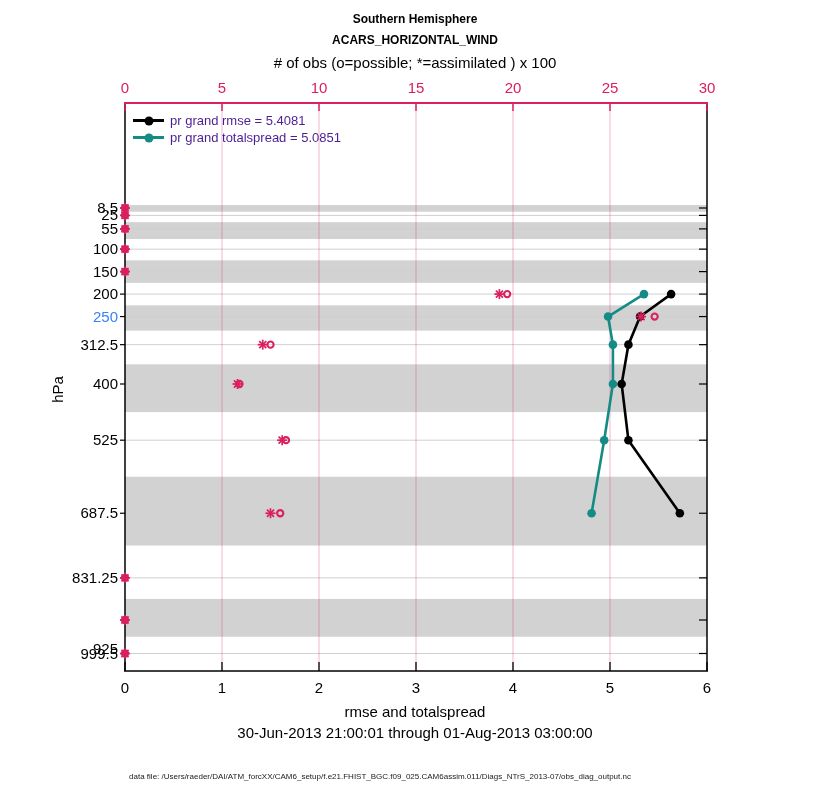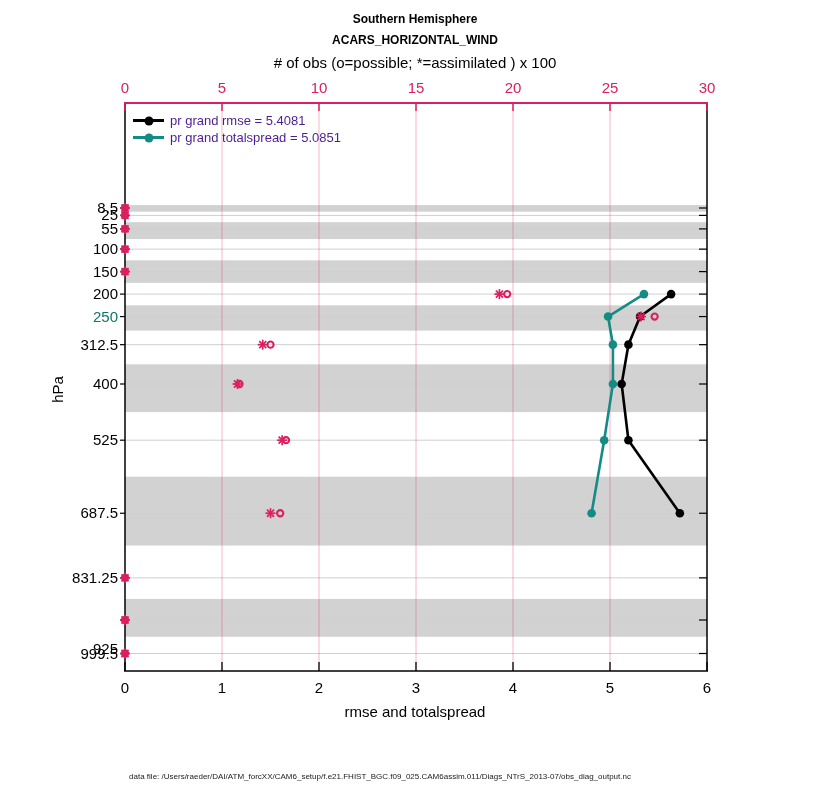--- a/index.html
+++ b/index.html
@@ -203,21 +203,21 @@
       <div class="tick-label " style="left: 391px; top: 80px; width: 50px; text-align: center; color: rgb(218, 32, 94);">15</div>
       <div class="tick-label " style="left: 488px; top: 80px; width: 50px; text-align: center; color: rgb(218, 32, 94);">20</div>
       <div class="tick-label " style="left: 585px; top: 80px; width: 50px; text-align: center; color: rgb(218, 32, 94);">25</div>
       <div class="tick-label " style="left: 682px; top: 80px; width: 50px; text-align: center; color: rgb(218, 32, 94);">30</div>
       <div class="tick-label ytick" style="left: 0px; width: 118px; top: 200px; color: rgb(0, 0, 0);">8.5</div>
       <div class="tick-label ytick" style="left: 0px; width: 118px; top: 207.418px; color: rgb(0, 0, 0);">25</div>
       <div class="tick-label ytick" style="left: 0px; width: 118px; top: 220.904px; color: rgb(0, 0, 0);">55</div>
       <div class="tick-label ytick" style="left: 0px; width: 118px; top: 241.133px; color: rgb(0, 0, 0);">100</div>
       <div class="tick-label ytick" style="left: 0px; width: 118px; top: 263.611px; color: rgb(0, 0, 0);">150</div>
       <div class="tick-label ytick" style="left: 0px; width: 118px; top: 286.088px; color: rgb(0, 0, 0);">200</div>
-      <div class="tick-label ytick" style="left: 0px; width: 118px; top: 308.565px; color: #0f766e;">250</div>
+      <div class="tick-label ytick" style="left: 0px; width: 118px; top: 308.565px; color: #3b82f6;">250</div>
       <div class="tick-label ytick" style="left: 0px; width: 118px; top: 336.662px; color: rgb(0, 0, 0);">312.5</div>
       <div class="tick-label ytick" style="left: 0px; width: 118px; top: 375.997px; color: rgb(0, 0, 0);">400</div>
       <div class="tick-label ytick" style="left: 0px; width: 118px; top: 432.19px; color: rgb(0, 0, 0);">525</div>
       <div class="tick-label ytick" style="left: 0px; width: 118px; top: 505.242px; color: rgb(0, 0, 0);">687.5</div>
       <div class="tick-label ytick" style="left: 0px; width: 118px; top: 569.864px; color: rgb(0, 0, 0);">831.25</div>
       <div class="tick-label ytick" style="left: 0px; width: 118px; top: 612.009px; color: rgb(0, 0, 0); margin-top: 29px;">925</div>
       <div class="tick-label ytick" style="left: 0px; width: 118px; top: 645.5px; color: rgb(0, 0, 0);">999.5</div>
     </div>
 
   <div class="legend">
@@ -231,14 +231,15 @@
       <span class="legend-sample" style="background: rgb(20, 139, 132);">
           <span class="dot" style="background: rgb(20, 139, 132);"></span>
         </span>
       <span class="legend-text">pr grand totalspread = 5.0851</span>
     </div>
   </div>
 
   <div class="abs ylabel" style="left:35px;top:381px;width:44px;text-align:center;">hPa</div>
 
   <div class="abs xlabel" style="top:703px;left:0;">rmse and totalspread</div>
+  <div class="abs timestamp" style="top:724px;left:0;">30-Jun-2013 21:00:01 through 01-Aug-2013 03:00:00</div>
   <div class="abs footer" style="top:772px;left:0;">data file: /Users/raeder/DAI/ATM_forcXX/CAM6_setup/f.e21.FHIST_BGC.f09_025.CAM6assim.011/Diags_NTrS_2013-07/obs_diag_output.nc</div>
 </div>
 
 </body></html>

